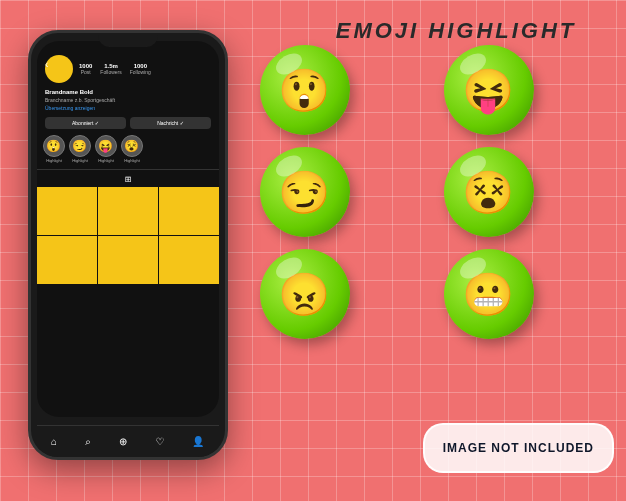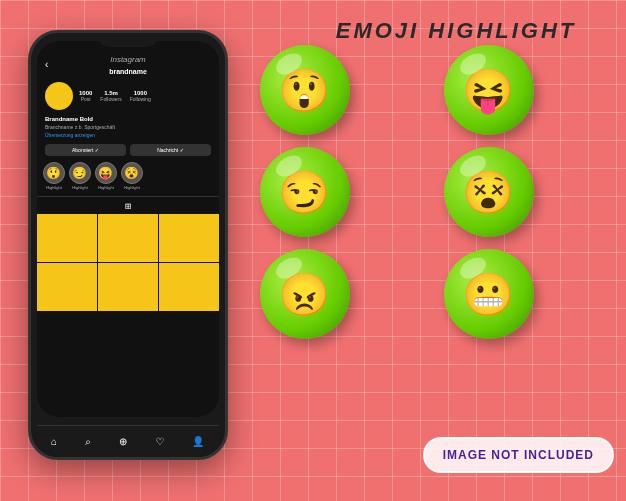--- a/index.html
+++ b/index.html
@@ -293,41 +293,38 @@
       transform: rotate(-30deg);
     }
 
     
     .image-not-included {
       position: absolute;
       bottom: 28px;
       right: 12px;
       background: rgba(255,255,255,0.85);
       border-radius: 20px;
-      padding: 9px 18px;
+      padding: 16px 18px;
       font-size: 12px;
       font-weight: bold;
-      color: #4c1d95;
+      color: #0f172a;
       letter-spacing: 1px;
       border: 2px solid rgba(255,255,255,0.9);
     }
   </style>
 </head>
 <body>
 
 <div class="title">EMOJI HIGHLIGHT</div>
 
 <div class="phone-wrapper">
   <div class="phone">
     <div class="phone-notch"></div>
     <div class="phone-screen">
 
-      <div class="insta-header">
-        <span>Instagram</span>
-      </div>
       <div class="insta-back">
         <span>‹</span>
       </div>
       <div class="insta-username">brandname</div>
 
       <div class="profile-section">
         <div class="profile-avatar"></div>
         <div class="profile-stats">
           <div class="stat">
             <div class="stat-num">1000</div>

